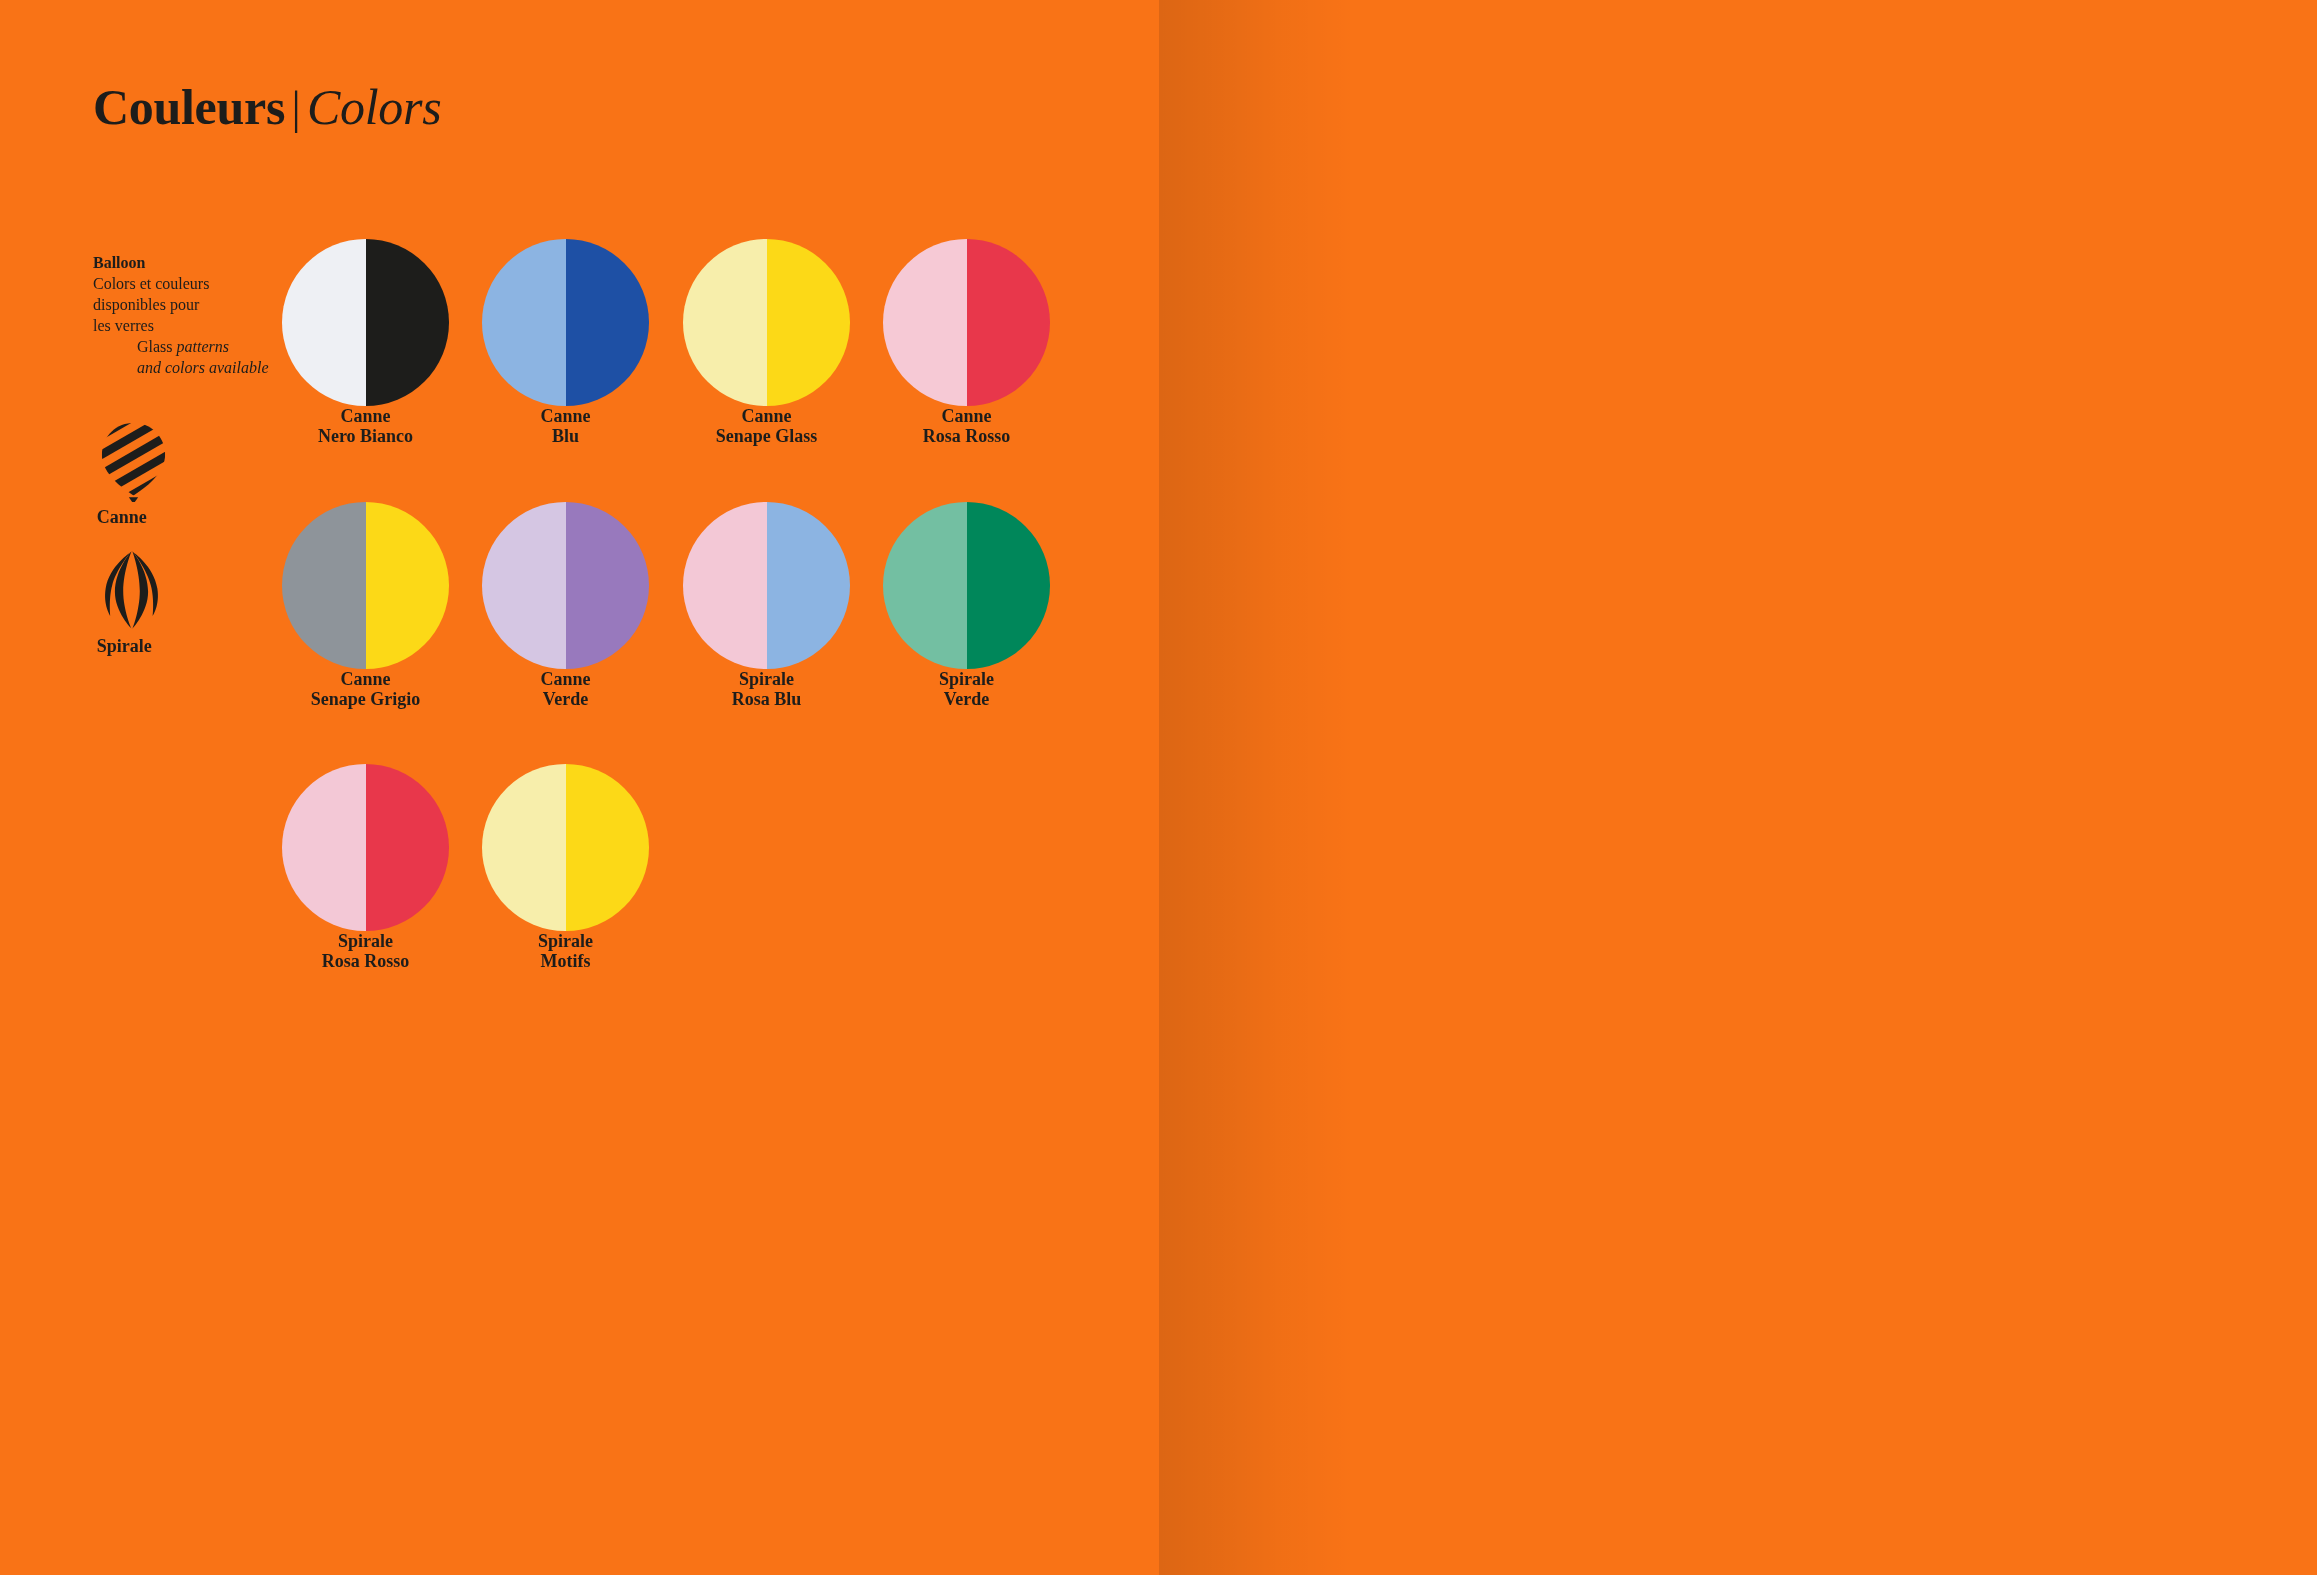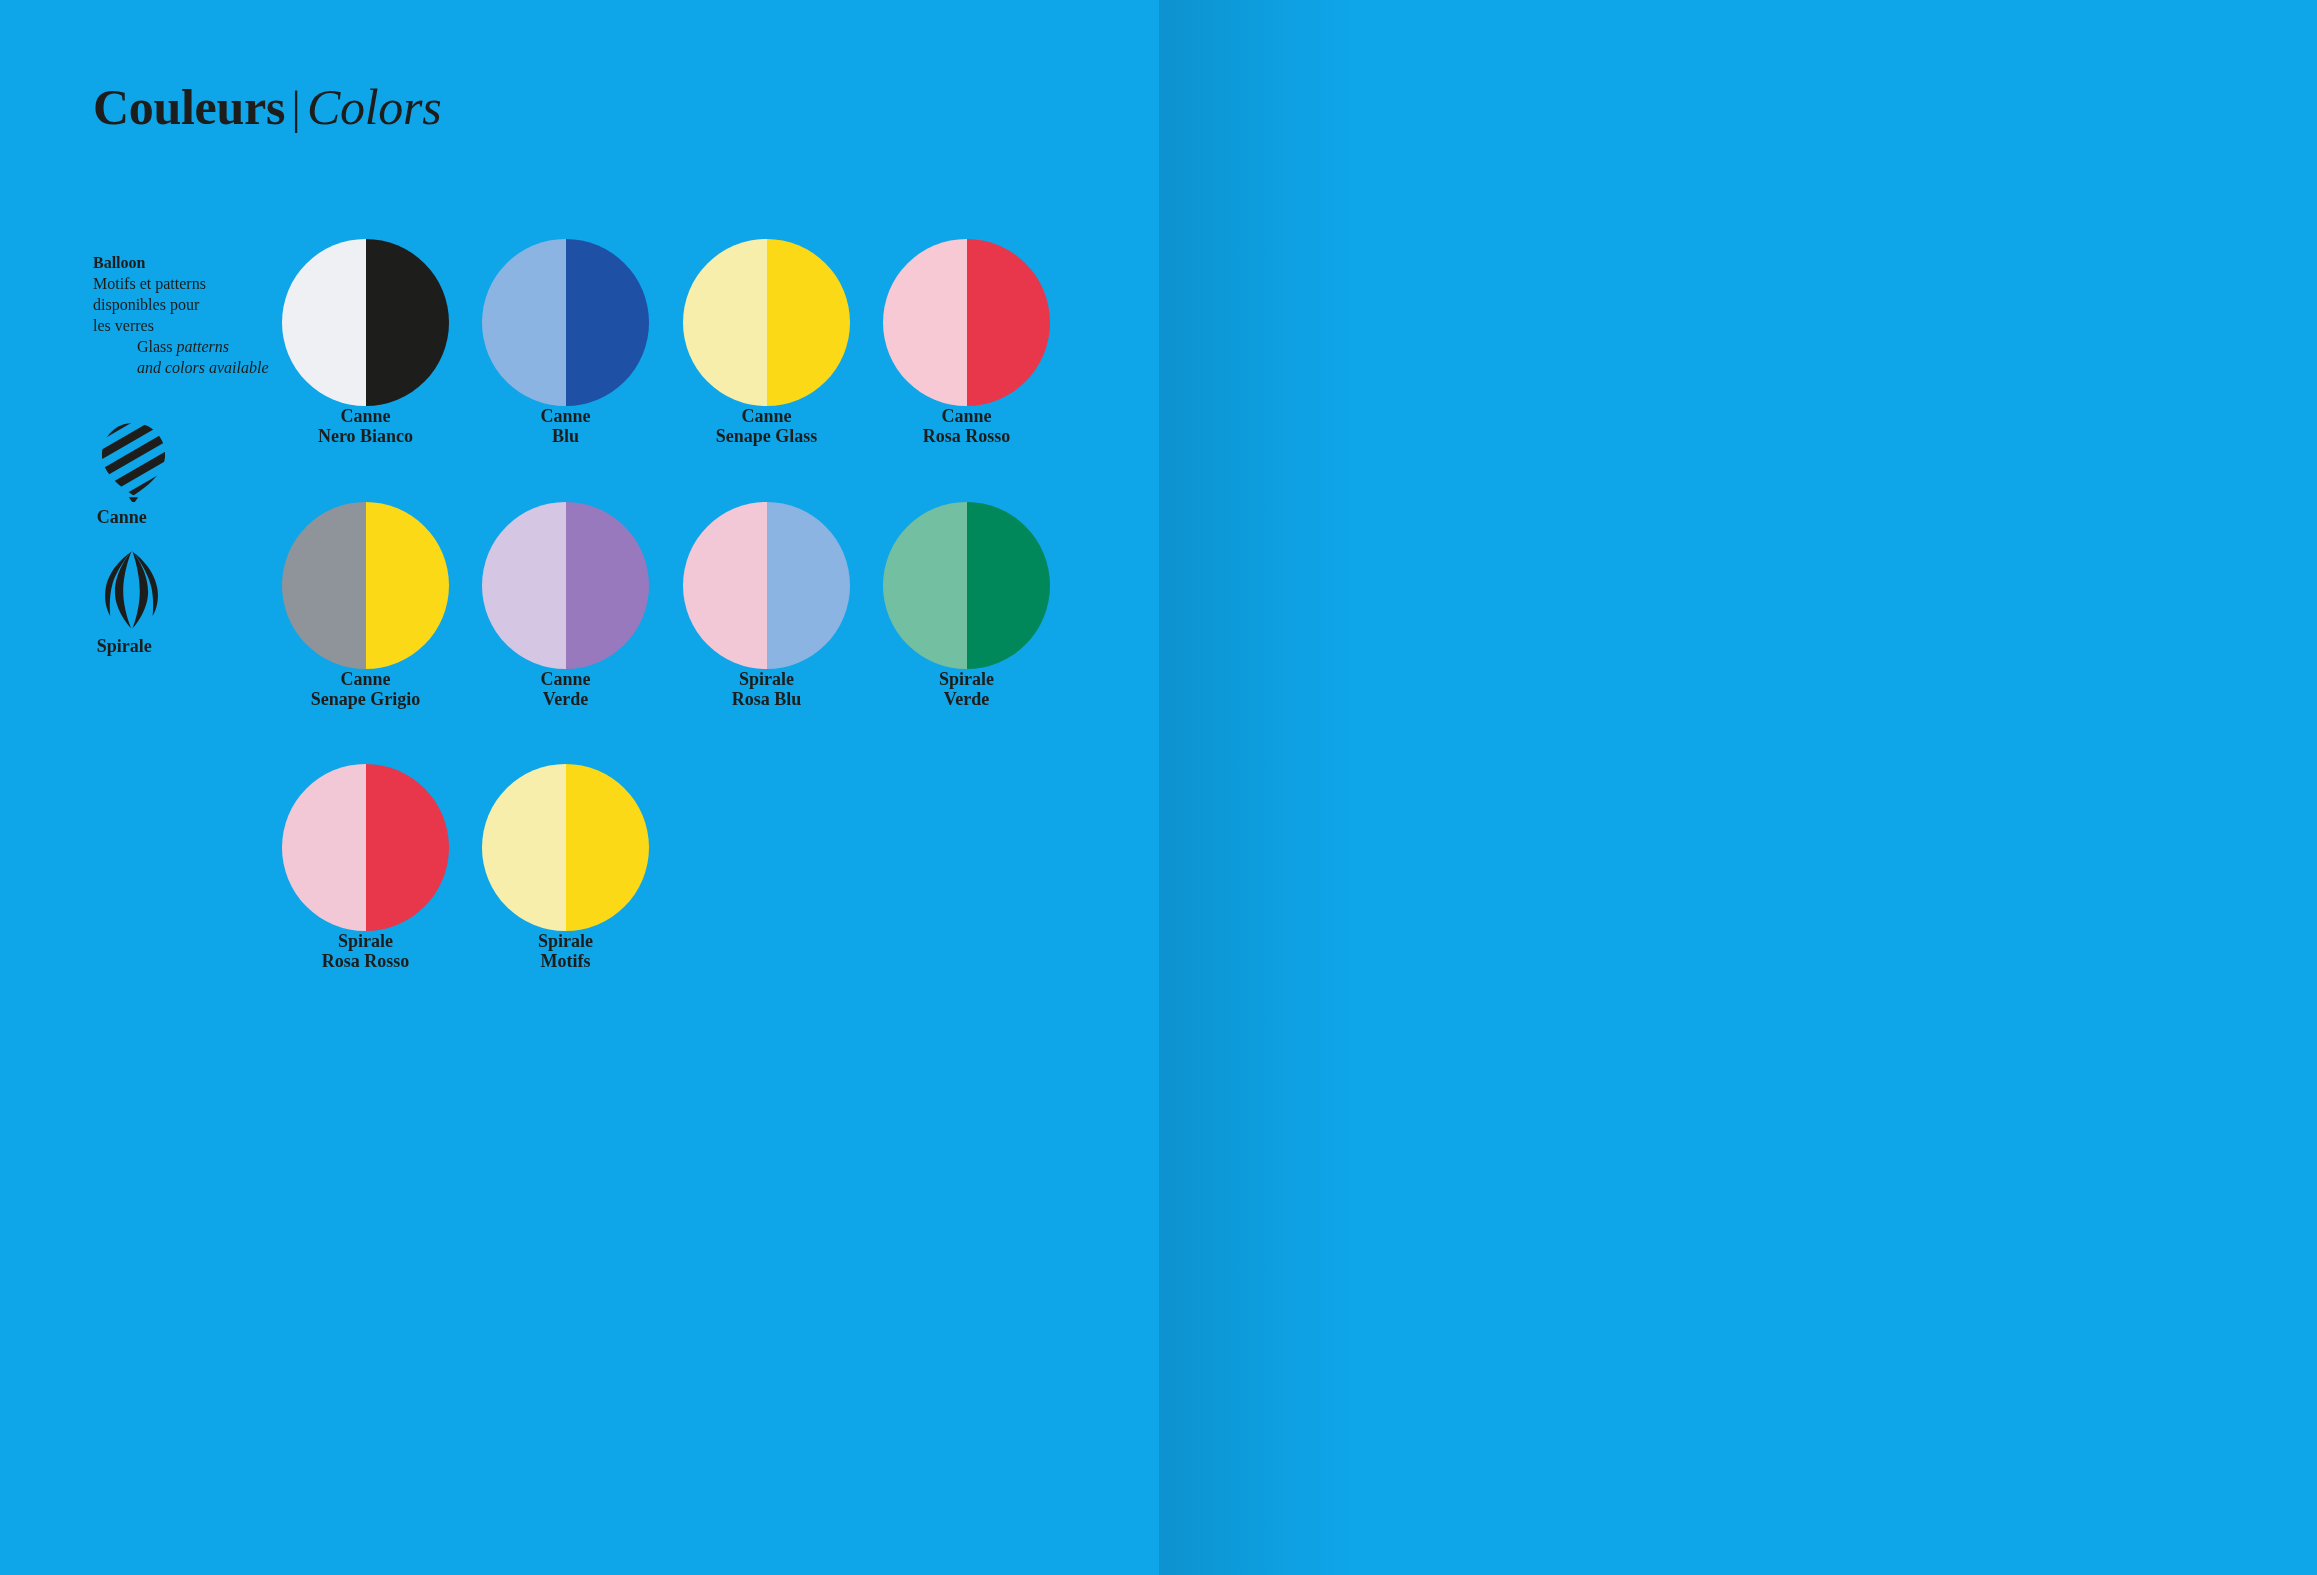--- a/index.html
+++ b/index.html
@@ -20,21 +20,21 @@
   
   .spread {
     position: absolute;
     inset: 0;
     display: block;
   }
   .page {
     position: absolute;
     top: 0;
     bottom: 0;
-    background: #0ea5e9;
+    background: #f97316;
   }
   .page-left  { left: 0;     width: 1159px; }
   .page-right { left: 1159px; width: 1159px; }
 
   .gutter-shadow {
     position: absolute;
     top: 0;
     bottom: 0;
     left: 1159px;
     width: 195px;
@@ -153,21 +153,21 @@
 <div class="spread">
 
   <div class="page page-left">
 
     <div class="page-title" id="title-left">
       <span class="t-fr">Couleurs</span><span class="t-sep">|</span><span class="t-en">Colors</span>
     </div>
 
     <div class="caption-block" id="caption-balloon">
       <span class="c-head">Balloon</span>
-      <span class="c-line">Motifs et patterns</span>
+      <span class="c-line">Colors et couleurs</span>
       <span class="c-line">disponibles pour</span>
       <span class="c-line">les verres</span>
       <span class="c-line it"><span class="roman">Glass </span><span>patterns</span></span>
       <span class="c-line it">and colors available</span>
     </div>
 
     <div class="pattern-icon-group" id="pattern-canne">
       <span class="p-svg">
         <svg viewBox="0 0 72 86" width="67" height="80" aria-hidden="true">
           <defs>

